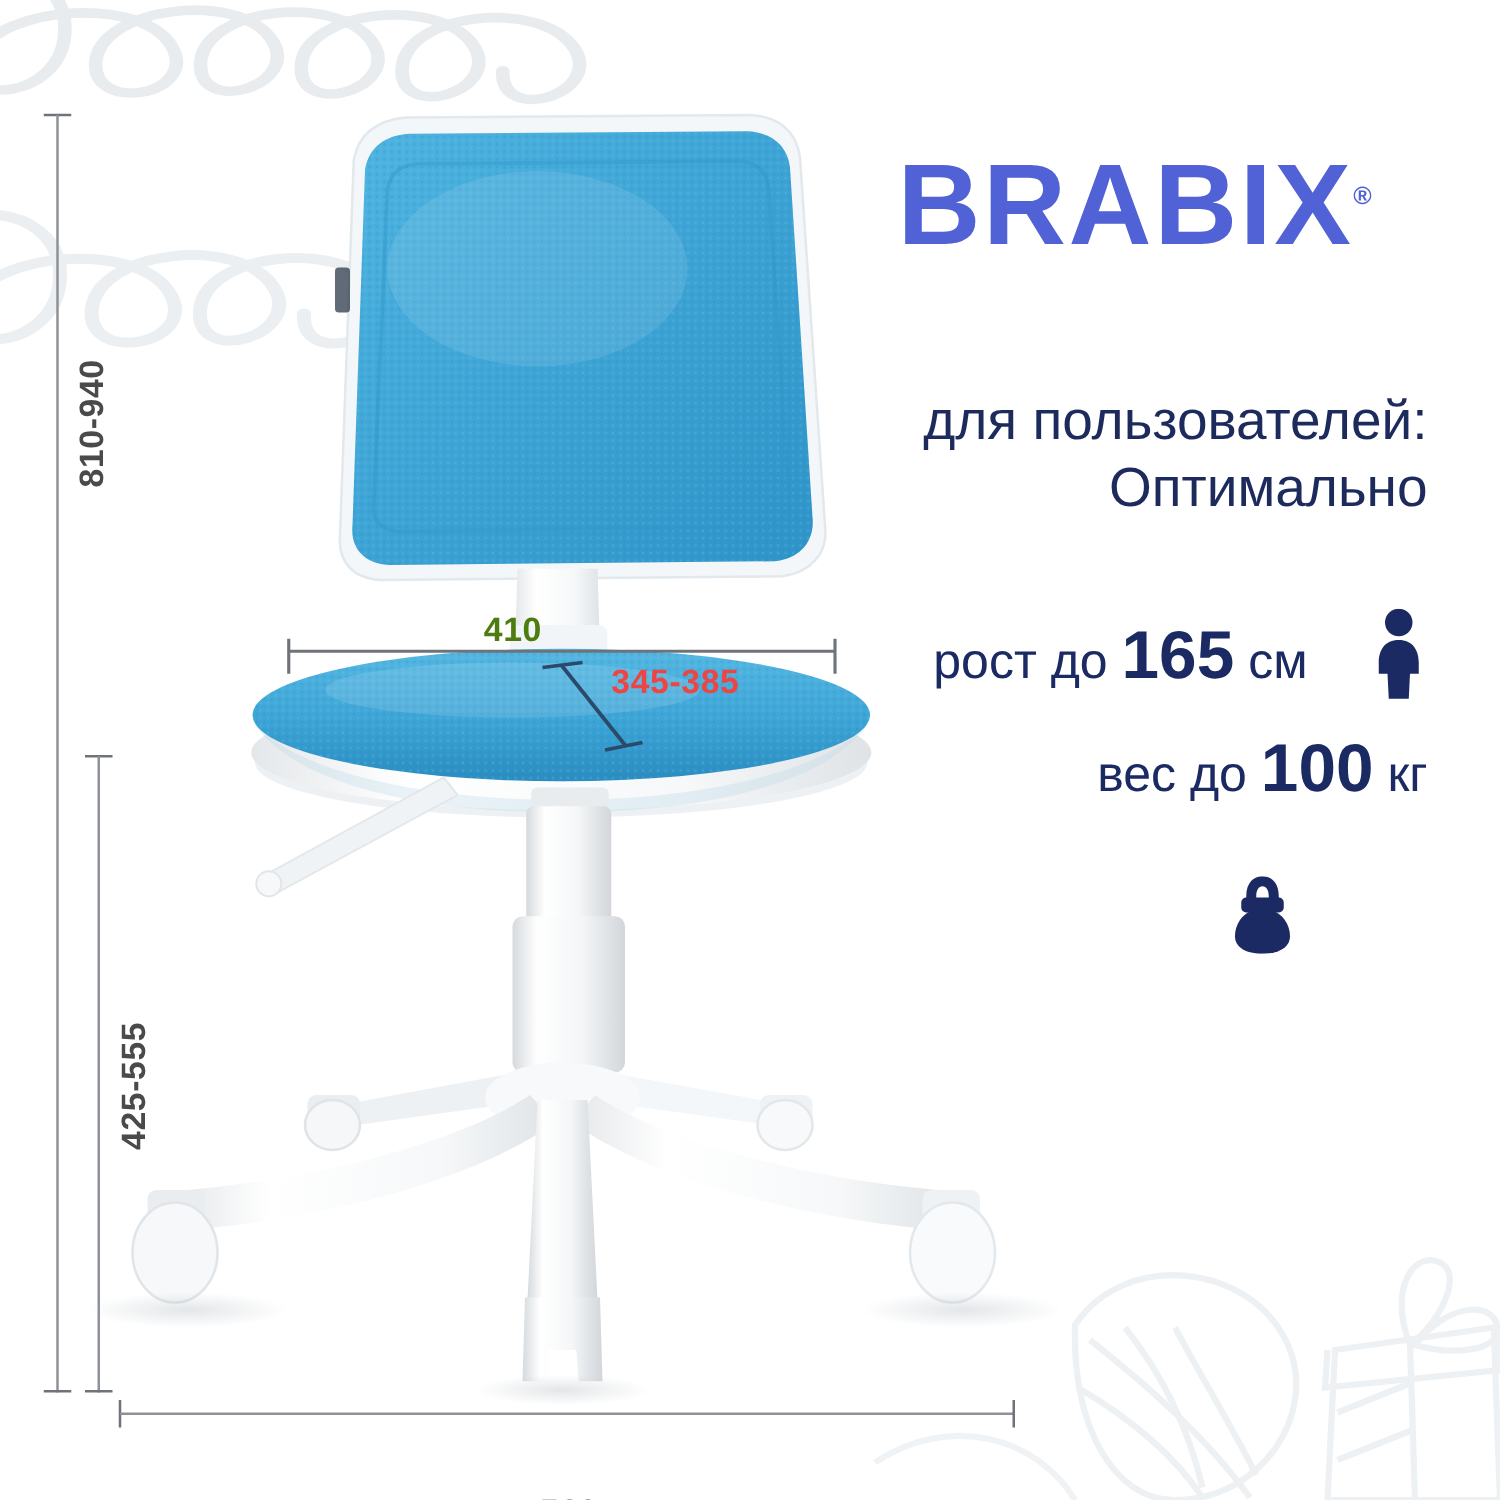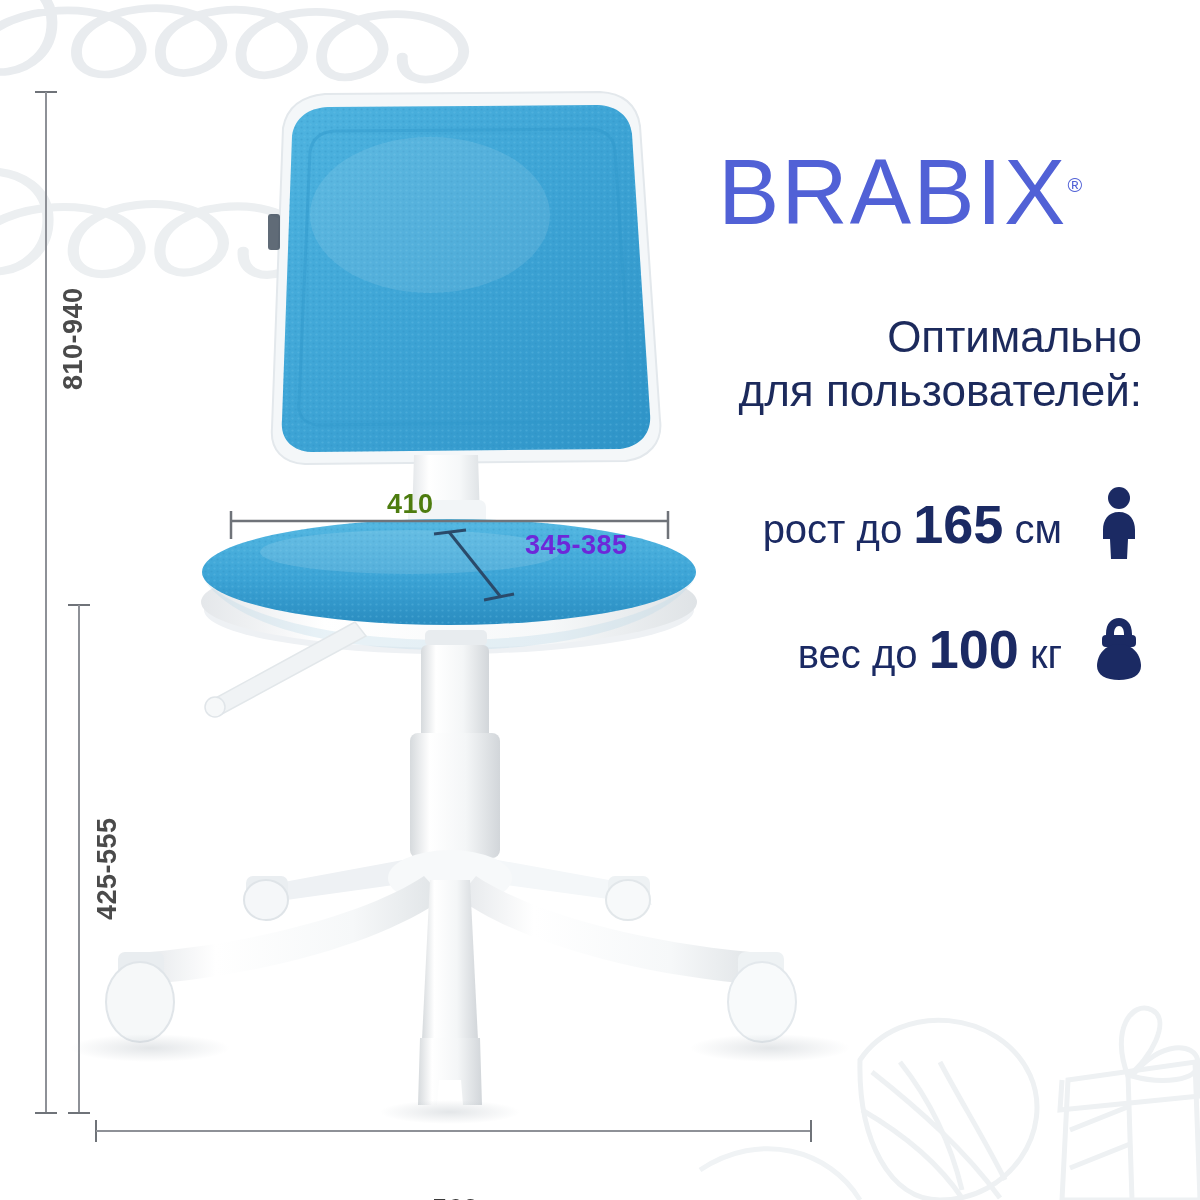--- a/index.html
+++ b/index.html
@@ -75,25 +75,24 @@
     width: 1200px;
     height: 1200px;
   }
 
   
   .logo {
     position: absolute;
     left: 718px;
     top: 112px;
     font-size: 92px;
-    font-weight: normal;
+    font-weight: bold;
     letter-spacing: 2px;
     color: #5161d6;
     white-space: nowrap;
-    margin-top: 28px;
   }
   .logo sup {
     font-size: 20px;
     vertical-align: super;
     letter-spacing: 0;
   }
   .headline {
     position: absolute;
     right: 58px;
     top: 310px;
@@ -103,21 +102,21 @@
     line-height: 1.22;
     color: #1c2a5c;
     white-space: nowrap;
   }
   .spec-row {
     position: absolute;
     right: 58px;
     display: flex;
     align-items: center;
     justify-content: flex-end;
-    gap: 34px;
+    gap: 50px;
     color: #1b2a63;
   }
   .spec-text {
     font-size: 40px;
     white-space: nowrap;
     color: #1b2a63;
   }
   .spec-text b {
     font-size: 54px;
     font-weight: bold;
@@ -298,46 +297,46 @@
     </g>
 
     <g stroke="#2a4a6a" stroke-width="3" fill="none">
       <line x1="449" y1="532" x2="500" y2="596"></line>
       <line x1="434" y1="534" x2="466" y2="530"></line>
       <line x1="484" y1="600" x2="514" y2="594"></line>
     </g>
   </svg>
 
   <div class="dim-label-h" style="left:387px; top:489px; color:#4d7c0f;">410</div>
-  <div class="dim-label-h" style="left:489px; top:530px; color:#6d28d9;margin-left:36px;">345-385</div>
+  <div class="dim-label-h" style="left:489px; top:530px; color:#ef4444;">345-385</div>
 
   <div class="logo">
     <span>BRABIX</span><sup>®</sup>
   </div>
 
   <div class="headline">
+    <div>для пользователей:</div>
     <div>Оптимально</div>
-    <div>для пользователей:</div>
   </div>
 
   <div class="spec-row" style="top:488px;">
     <div class="spec-text">
       <span>рост до</span>
       <b>165</b>
       <span>см</span>
     </div>
     <div class="spec-icon">
       <svg width="44" height="74" viewBox="0 0 44 74">
         <circle cx="22" cy="11" r="11" fill="#1b2a63"></circle>
         <path d="M 22 25 C 33 25 38 33 38 43 L 38 52 L 31 52 L 30 72 L 14 72 L 13 52 L 6 52 L 6 43 C 6 33 11 25 22 25 Z" fill="#1b2a63"></path>
       </svg>
     </div>
   </div>
 
-  <div class="spec-row" style="top:613px;">
+  <div class="spec-row" style="top:584px;flex-direction:column;">
     <div class="spec-text">
       <span>вес до</span>
       <b>100</b>
       <span>кг</span>
     </div>
     <div class="spec-icon">
       <svg width="46" height="62" viewBox="0 0 46 62">
         <path d="M 10 16 C 10 5 16 0 23 0 C 30 0 36 5 36 16 L 36 22 L 28 22 L 28 16 C 28 11 26 8 23 8 C 20 8 18 11 18 16 L 18 22 L 10 22 Z" fill="#1b2a63"></path>
         <rect x="6" y="17" width="34" height="12" rx="4" fill="#1b2a63"></rect>
         <path d="M 23 26 C 37 26 45 37 45 48 C 45 57 36 62 23 62 C 10 62 1 57 1 48 C 1 37 9 26 23 26 Z" fill="#1b2a63"></path>

